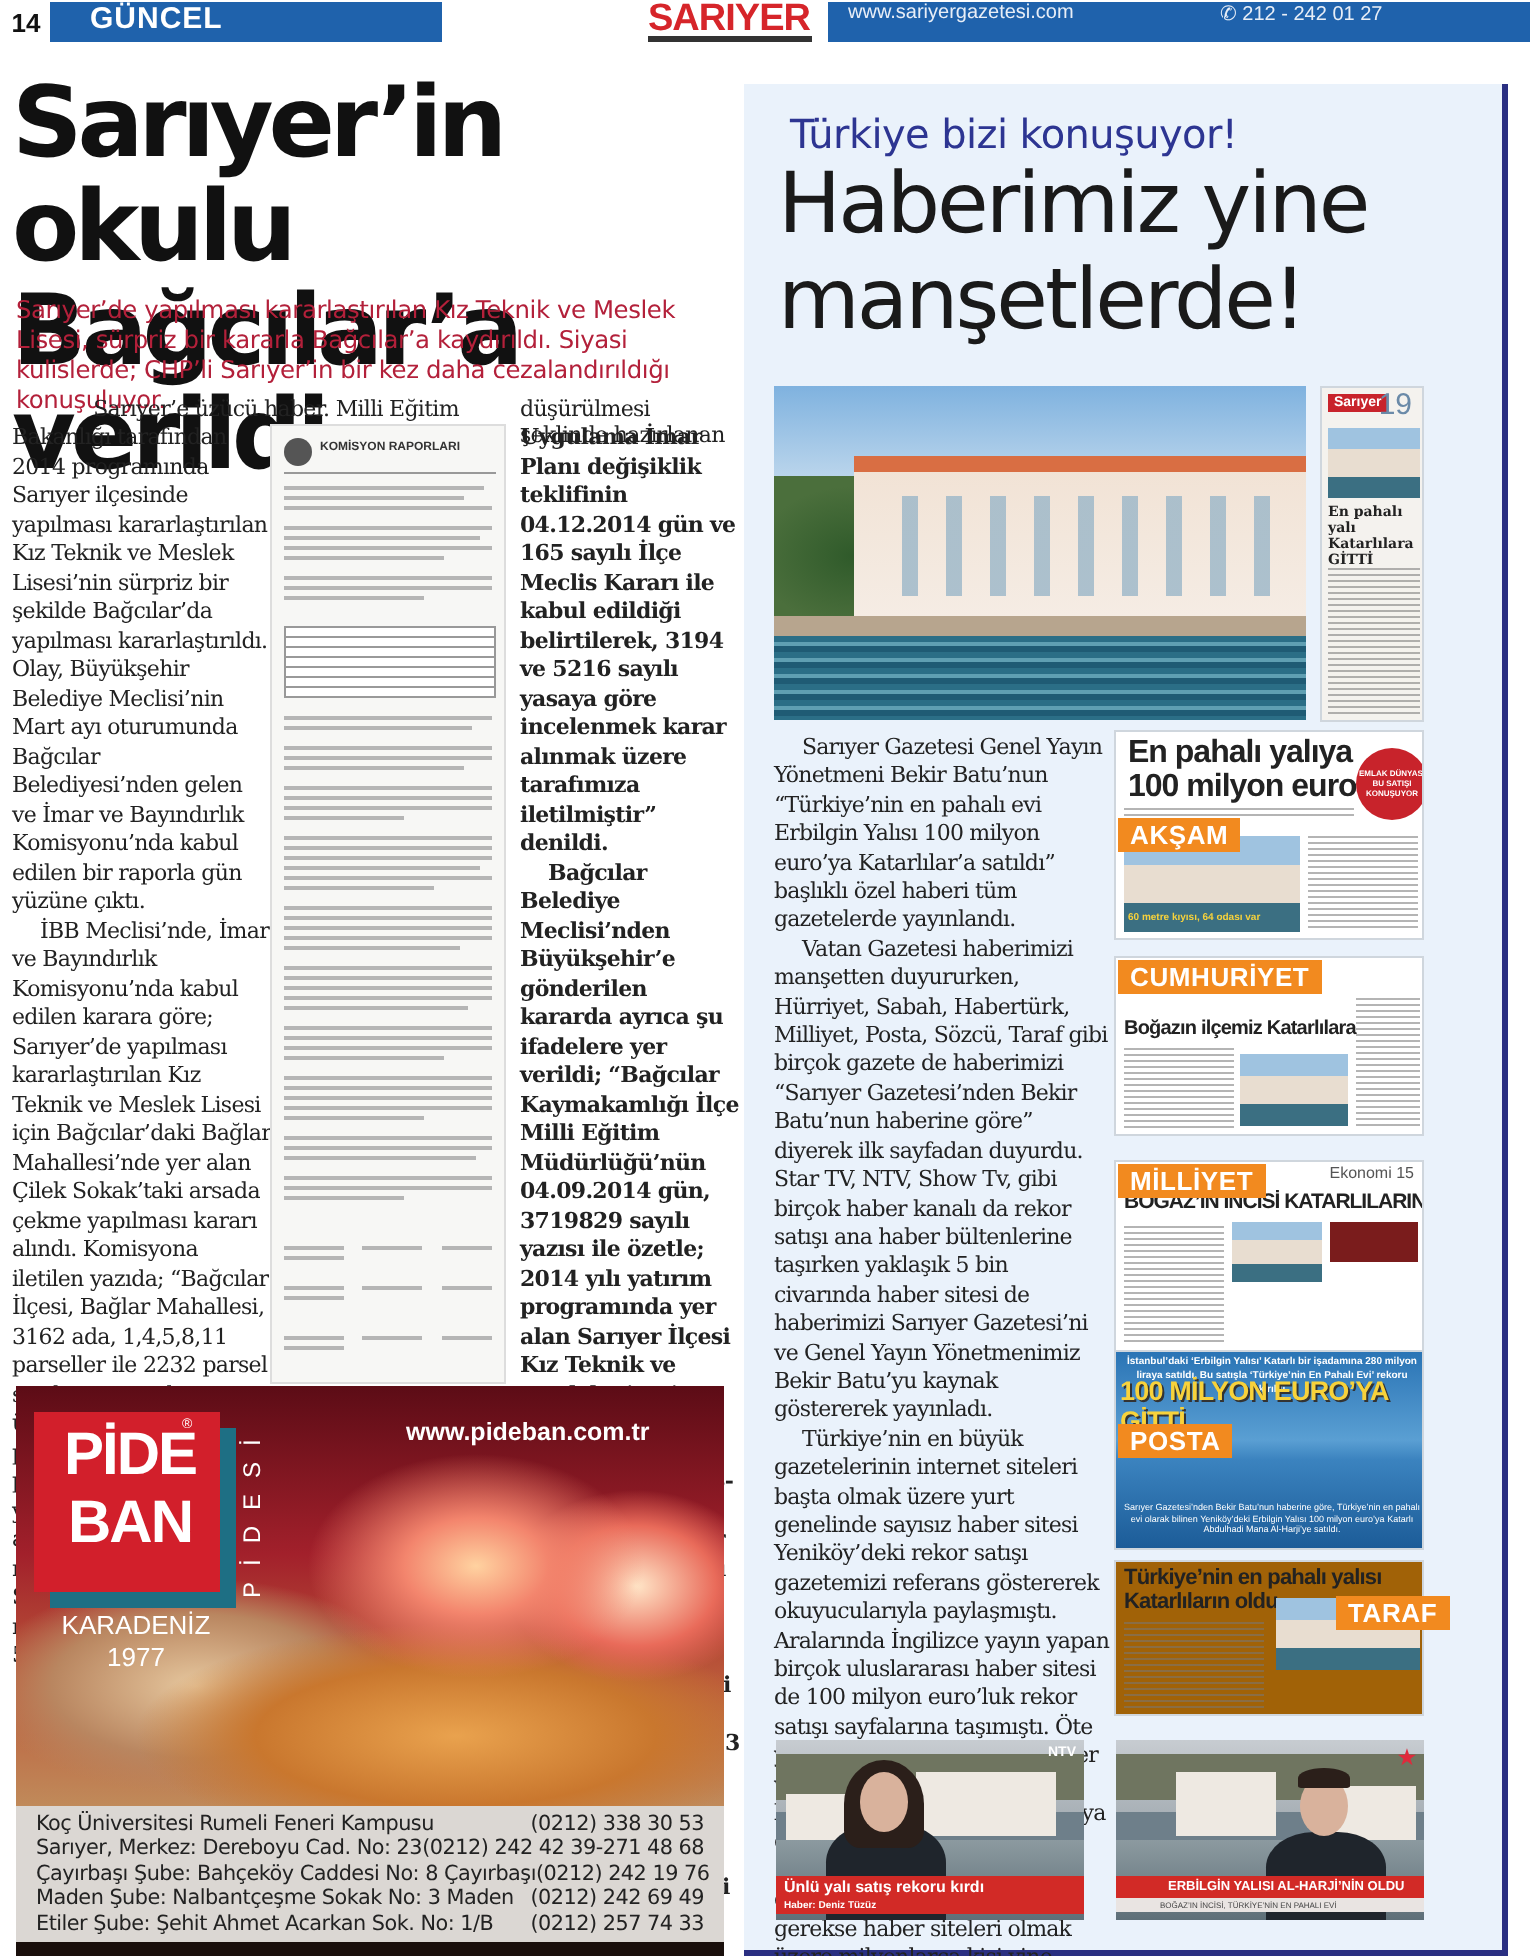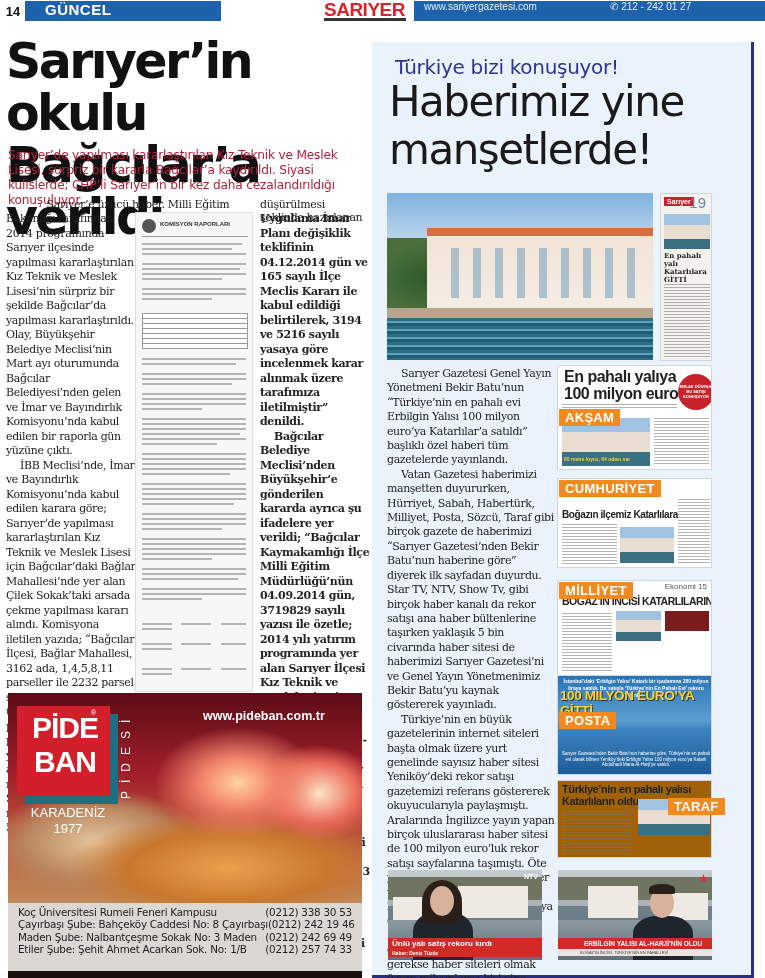--- a/index.html
+++ b/index.html
@@ -229,22 +229,26 @@
   <div class="vertical">PİDESİ</div>
   <div class="kara">KARADENİZ</div>
   <div class="year">1977</div>
   <div class="web">www.pideban.com.tr</div>
   <div class="addr">
     <div class="row">
         <span>Koç Üniversitesi Rumeli Feneri Kampusu</span>
         <span>(0212) 338 30 53</span>
       </div>
     <div class="row">
+        <span>Sarıyer, Merkez: Dereboyu Cad. No: 23</span>
+        <span>(0212) 242 42 39-271 48 68</span>
+      </div>
+    <div class="row">
         <span>Çayırbaşı Şube: Bahçeköy Caddesi No: 8 Çayırbaşı</span>
-        <span>(0212) 242 19 46</span>
+        <span>(0212) 242 19 76</span>
       </div>
     <div class="row">
         <span>Maden Şube: Nalbantçeşme Sokak No: 3 Maden</span>
         <span>(0212) 242 69 49</span>
       </div>
     <div class="row">
         <span>Etiler Şube: Şehit Ahmet Acarkan Sok. No: 1/B</span>
         <span>(0212) 257 74 33</span>
       </div>
   </div>

